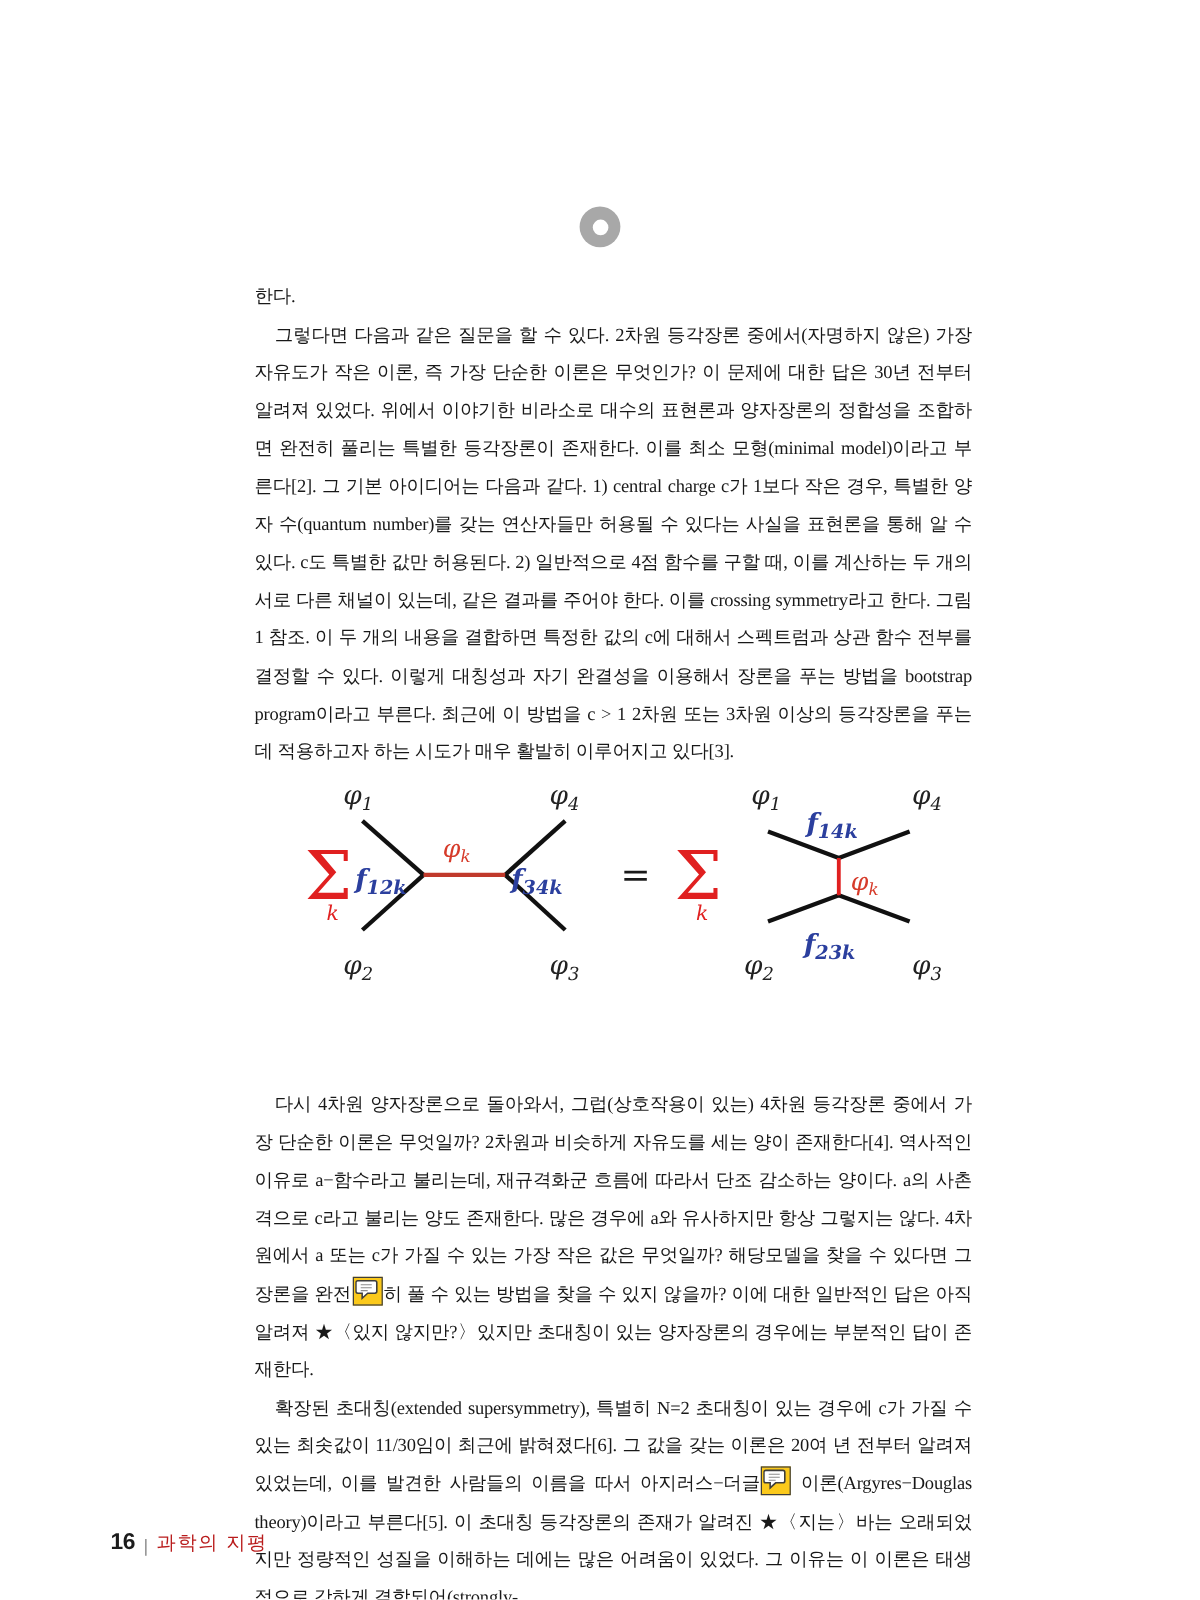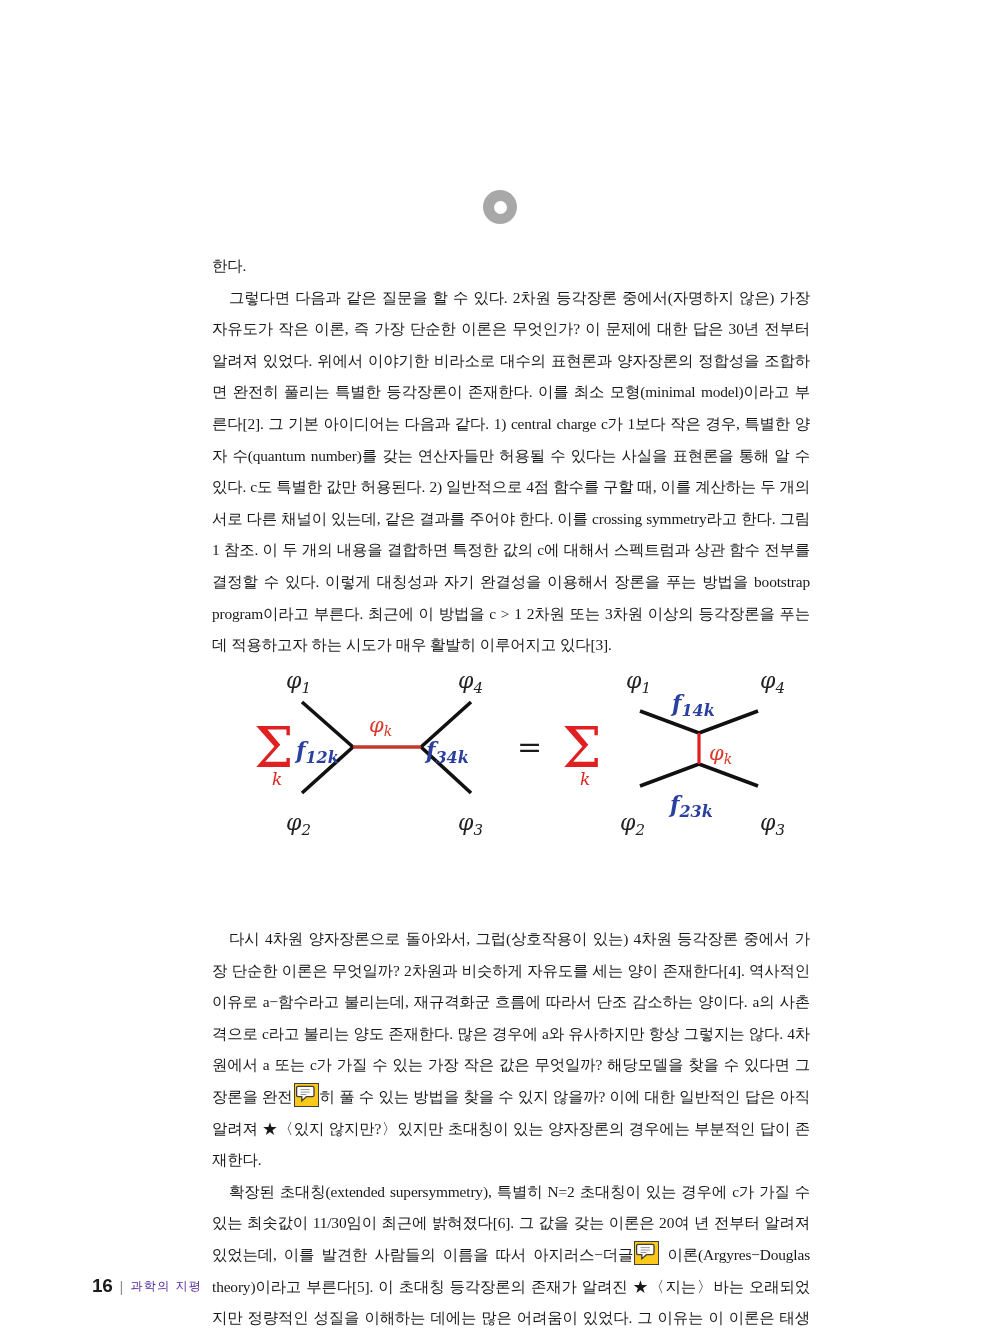--- a/index.html
+++ b/index.html
@@ -13,21 +13,20 @@
     position: relative;
     font-family: "Liberation Serif", serif;
     color: #1a1a1a;
     overflow: hidden;
   }
 
   .page {
     position: absolute;
     inset: 0;
     background: #ffffff;
-    margin-top: 18px;
   }
 
   
   .ornament {
     position: absolute;
     top: 172px;
     left: 0;
     right: 0;
     display: flex;
     justify-content: center;
@@ -110,39 +109,39 @@
     letter-spacing: -0.25px;
   }
   .figure-caption .cap-hang { text-indent: -29px; display: block; }
 
   
   .footer {
     position: absolute;
     left: 92px;
     bottom: 36px;
     display: flex;
-    align-items: center;
+    align-items: flex-end;
     gap: 7px;
   }
   .footer .pagenum {
     font-family: "Liberation Sans", sans-serif;
     font-size: 19px;
     font-weight: bold;
     color: #1c1c1c;
     letter-spacing: -0.3px;
   }
   .footer .divider {
     color: #8d8d8d;
     font-size: 15px;
     font-family: "Liberation Sans", sans-serif;
   }
   .footer .footer-label {
     font-family: "Liberation Sans", sans-serif;
-    font-size: 12px;
-    color: #4c1d95;
+    font-size: 16px;
+    color: #b91c1c;
     letter-spacing: 1.4px;
   }
 </style>
 </head>
 <body>
 
 <div class="page">
 
   <div class="ornament">
     <div class="ornament-ring"></div>

